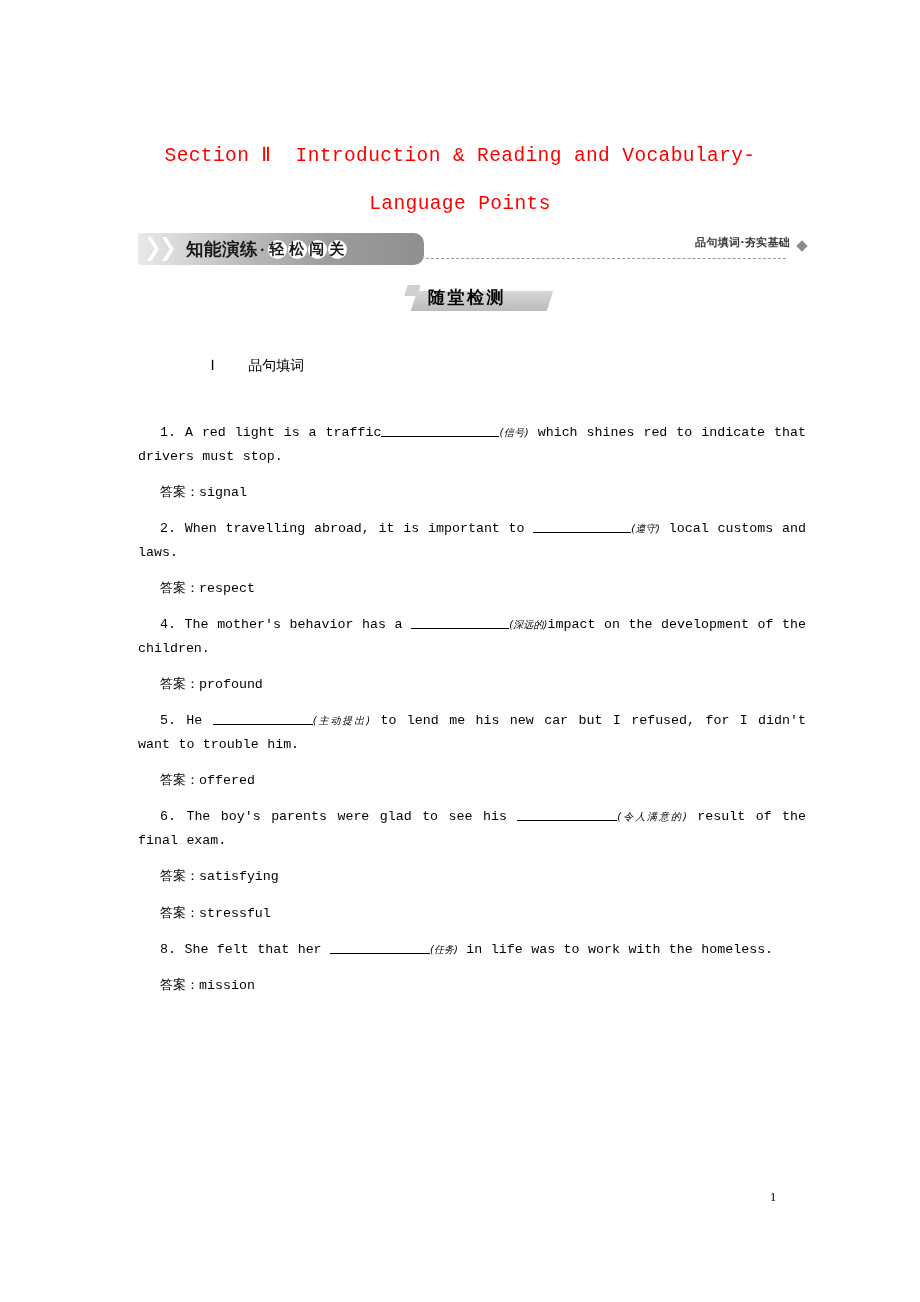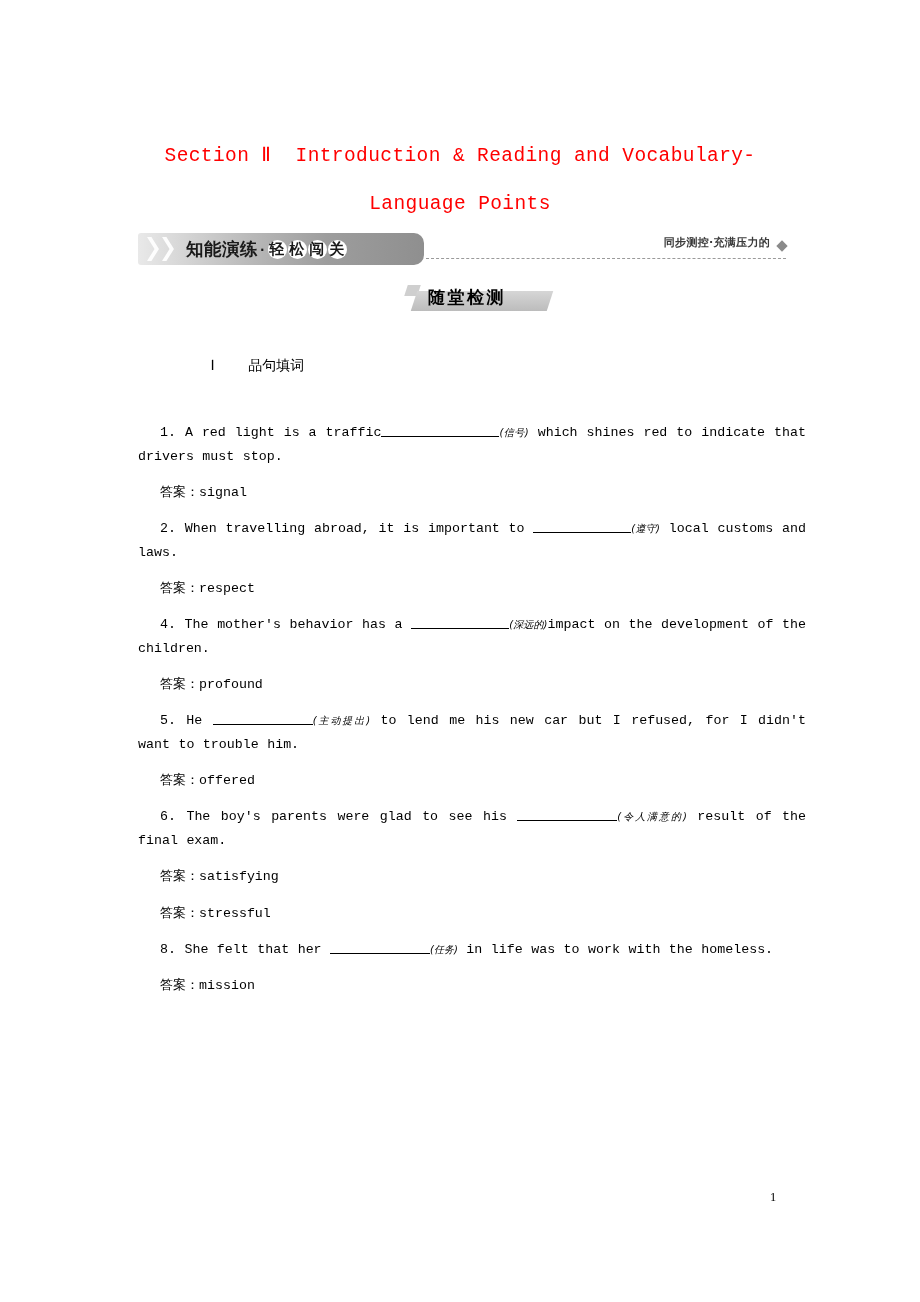--- a/index.html
+++ b/index.html
@@ -39,20 +39,21 @@
     white-space: pre-wrap;
   }
 
   
   .banner-row {
     position: absolute;
     left: 138px;
     top: 233px;
     width: 648px;
     height: 36px;
+    padding-left: 20px;
   }
 
   .banner-left {
     position: absolute;
     left: 0;
     top: 0;
     width: 286px;
     height: 32px;
     border-radius: 3px 10px 10px 3px;
     background: linear-gradient(to right, #e9e9e9 0%, #d8d8d8 14%, #b8b8b8 40%, #9d9d9d 66%, #8f8f8f 100%);
@@ -242,21 +243,21 @@
 
   <div class="banner-row">
     <div class="banner-left">
       <span class="chev c1"></span>
       <span class="chev c2"></span>
     </div>
     <div class="banner-left-text">
       <span>知能演练</span><span class="dot">·</span><span class="circled">轻</span><span class="circled">松</span><span class="circled">闯</span><span class="circled">关</span>
     </div>
     <div class="banner-rule"></div>
-    <div class="banner-right-text">同步测控·充满压力的</div>
+    <div class="banner-right-text">品句填词·夯实基础</div>
     <div class="banner-diamond"></div>
   </div>
 
   <div class="subbanner">
     <div class="tick"></div>
     <div class="plate"></div>
     <div class="label">随堂检测</div>
   </div>
 
   <div class="content">

